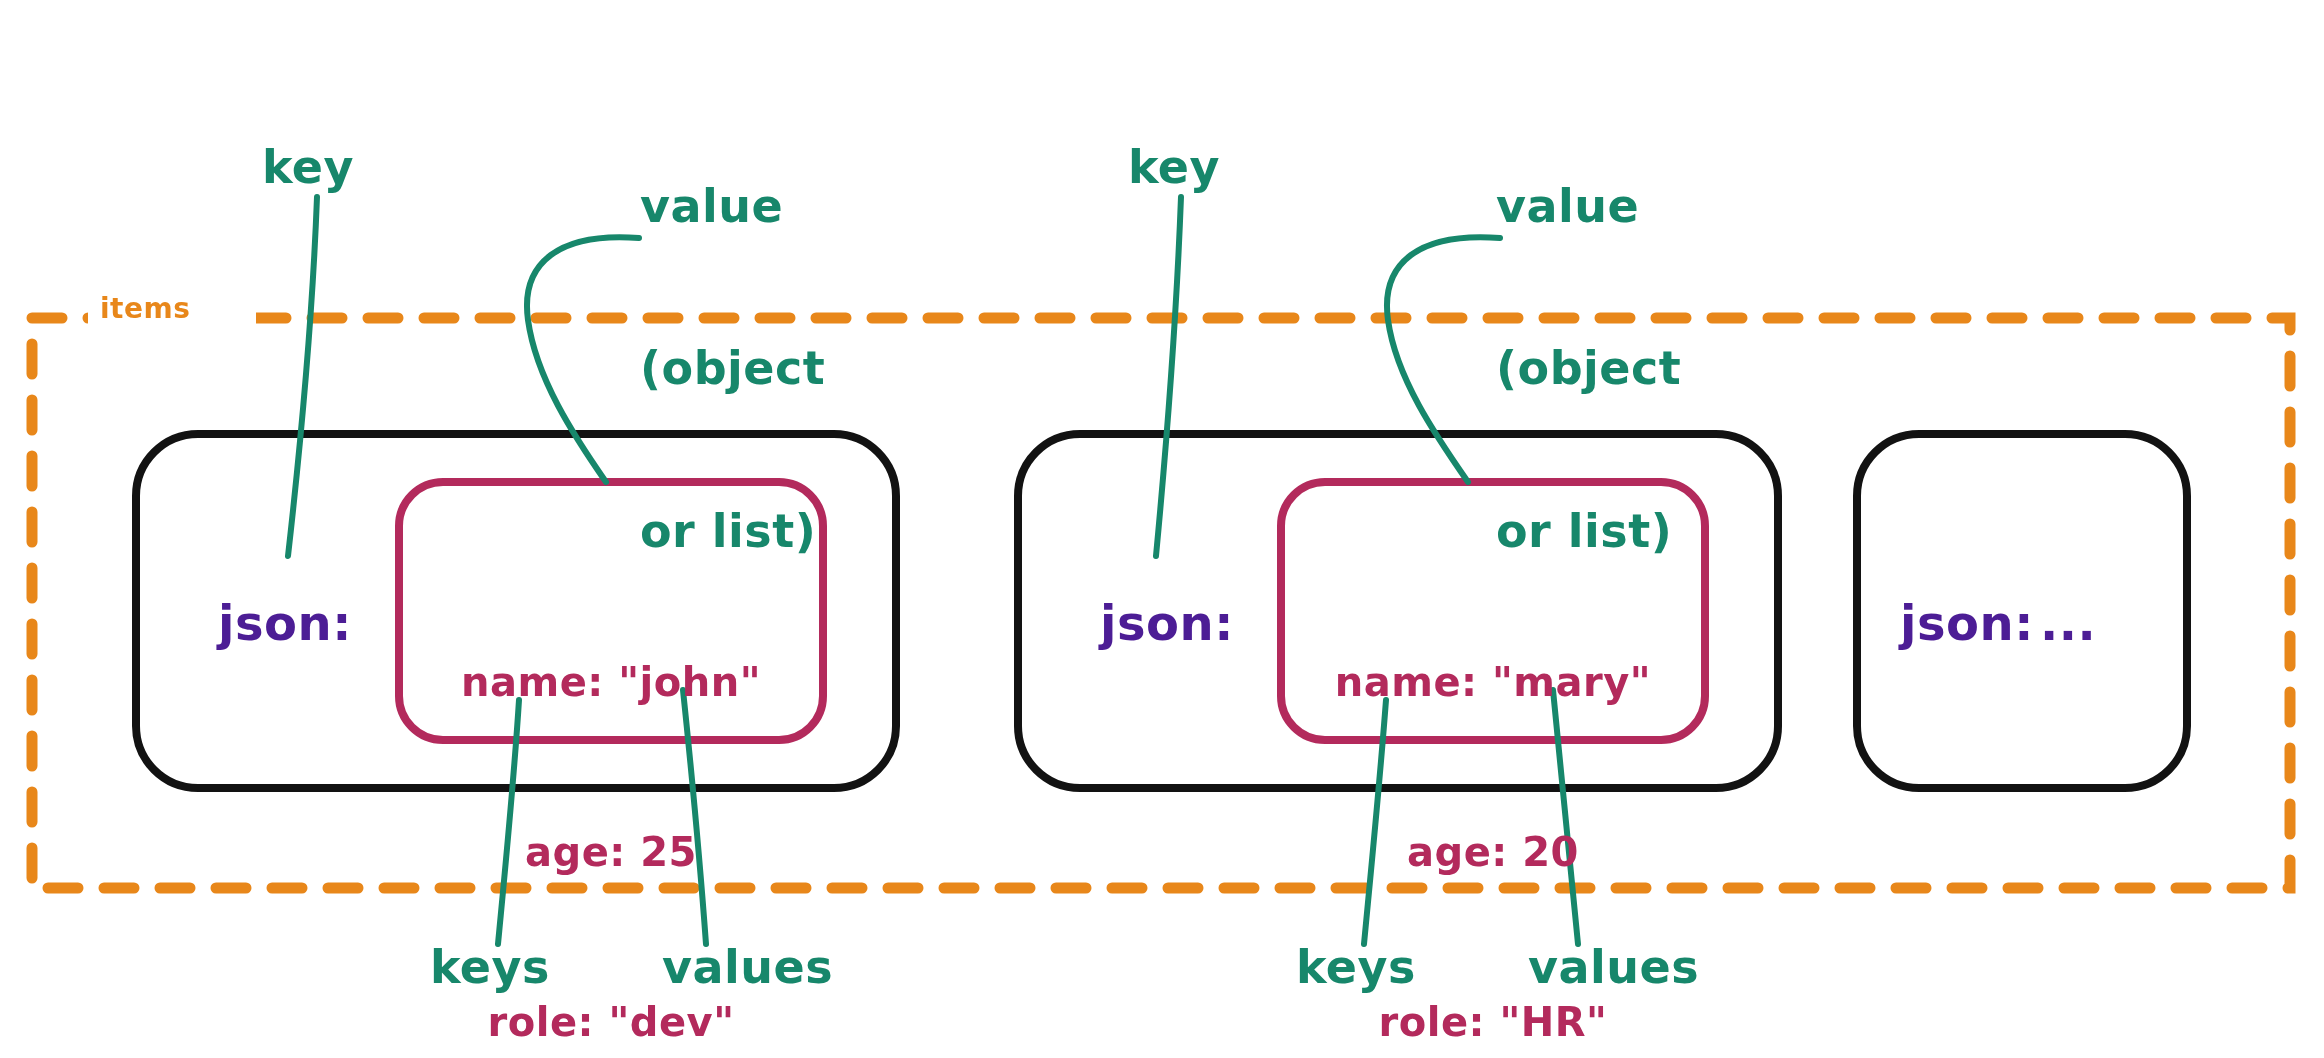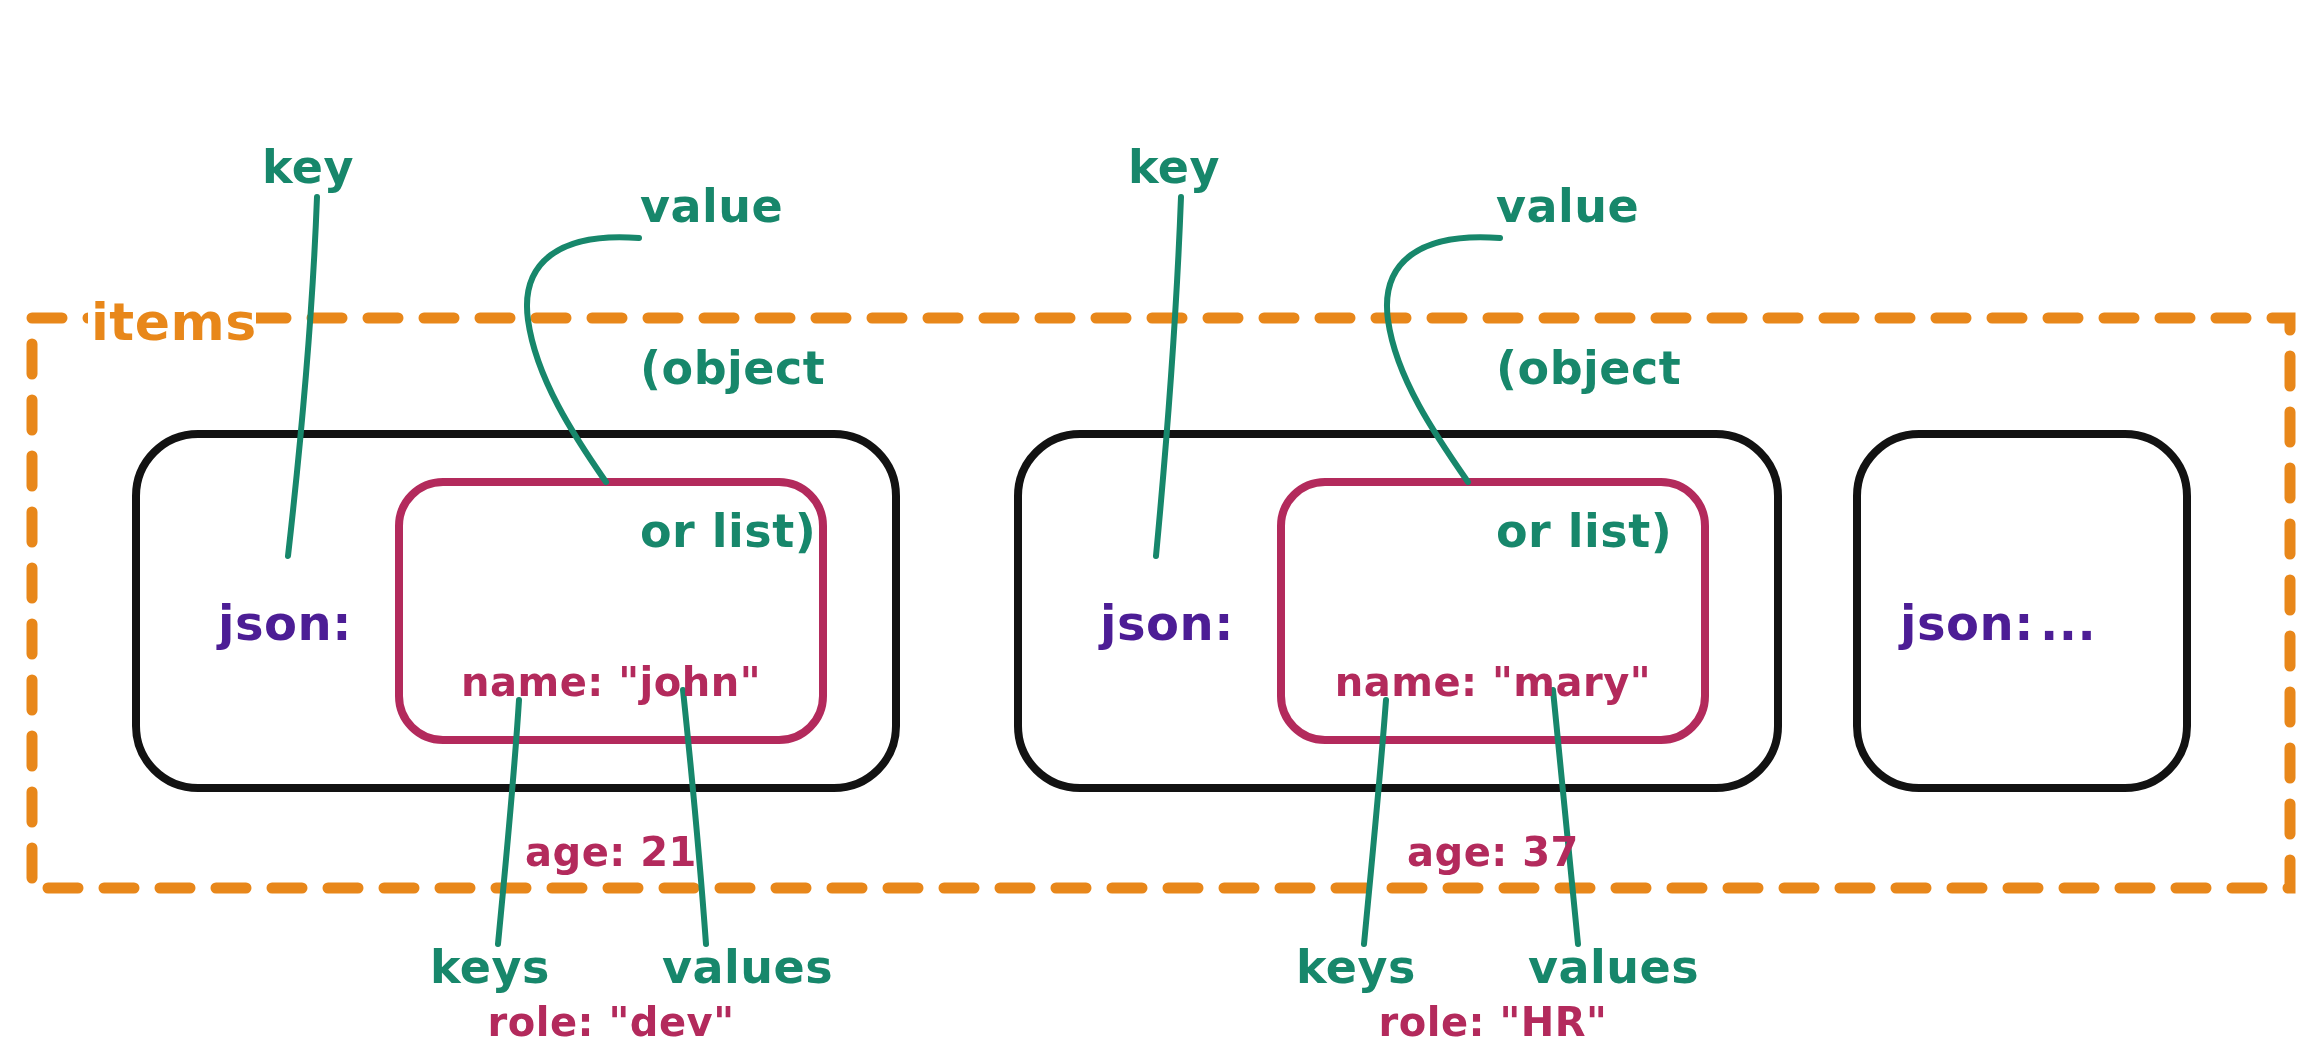--- a/index.html
+++ b/index.html
@@ -89,21 +89,21 @@
     <path d="M 1181 197 C 1176 330, 1166 450, 1156 556" fill="none" stroke="#17876B" stroke-width="6" stroke-linecap="round"></path>
 
     <path d="M 1500 238 C 1420 232, 1380 262, 1388 320
              C 1396 378, 1436 436, 1468 482" fill="none" stroke="#17876B" stroke-width="6" stroke-linecap="round"></path>
 
     <path d="M 1386 700 C 1380 780, 1372 860, 1364 944" fill="none" stroke="#17876B" stroke-width="6" stroke-linecap="round"></path>
 
     <path d="M 1553 690 C 1562 776, 1570 862, 1578 944" fill="none" stroke="#17876B" stroke-width="6" stroke-linecap="round"></path>
   </svg>
 
-  <div class="lbl hand orange-txt" style="left:91px; top:292px; font-size:52px;">items</div>
+  <div class="lbl hand orange-txt" style="left:100px; top:292px; font-size:28px;">items</div>
 
   <div class="lbl hand green-txt" style="left:262px; top:140px; font-size:46px;">key</div>
 
   <div class="lbl hand green-txt" style="left:640px; top:70px; font-size:46px; text-align:left;">
     <div>value</div>
     <div>(object</div>
     <div>or list)</div>
   </div>
 
   <div class="lbl hand green-txt" style="left:1128px; top:140px; font-size:46px;">key</div>
@@ -111,29 +111,29 @@
   <div class="lbl hand green-txt" style="left:1496px; top:70px; font-size:46px; text-align:left;">
     <div>value</div>
     <div>(object</div>
     <div>or list)</div>
   </div>
 
   <div class="lbl hand black-txt" style="left:218px; top:583px; font-size:48px;">json:</div>
 
   <div class="kv-block hand crimson-txt" style="left:399px; top:540px; width:424px; font-size:40px;">
     <div>name: "john"</div>
-    <div>age: 21</div>
+    <div>age: 25</div>
     <div>role: "dev"</div>
   </div>
 
   <div class="lbl hand black-txt" style="left:1100px; top:583px; font-size:48px;">json:</div>
 
   <div class="kv-block hand crimson-txt" style="left:1281px; top:540px; width:424px; font-size:40px;">
     <div>name: "mary"</div>
-    <div>age: 37</div>
+    <div>age: 20</div>
     <div>role: "HR"</div>
   </div>
 
   <div class="lbl hand black-txt" style="left:1900px; top:583px; font-size:48px;">json:</div>
   <div class="lbl hand black-txt" style="left:2040px; top:583px; font-size:48px;">...</div>
 
   <div class="lbl hand green-txt" style="left:430px; top:940px; font-size:46px;">keys</div>
 
   <div class="lbl hand green-txt" style="left:662px; top:940px; font-size:46px;">values</div>
 

